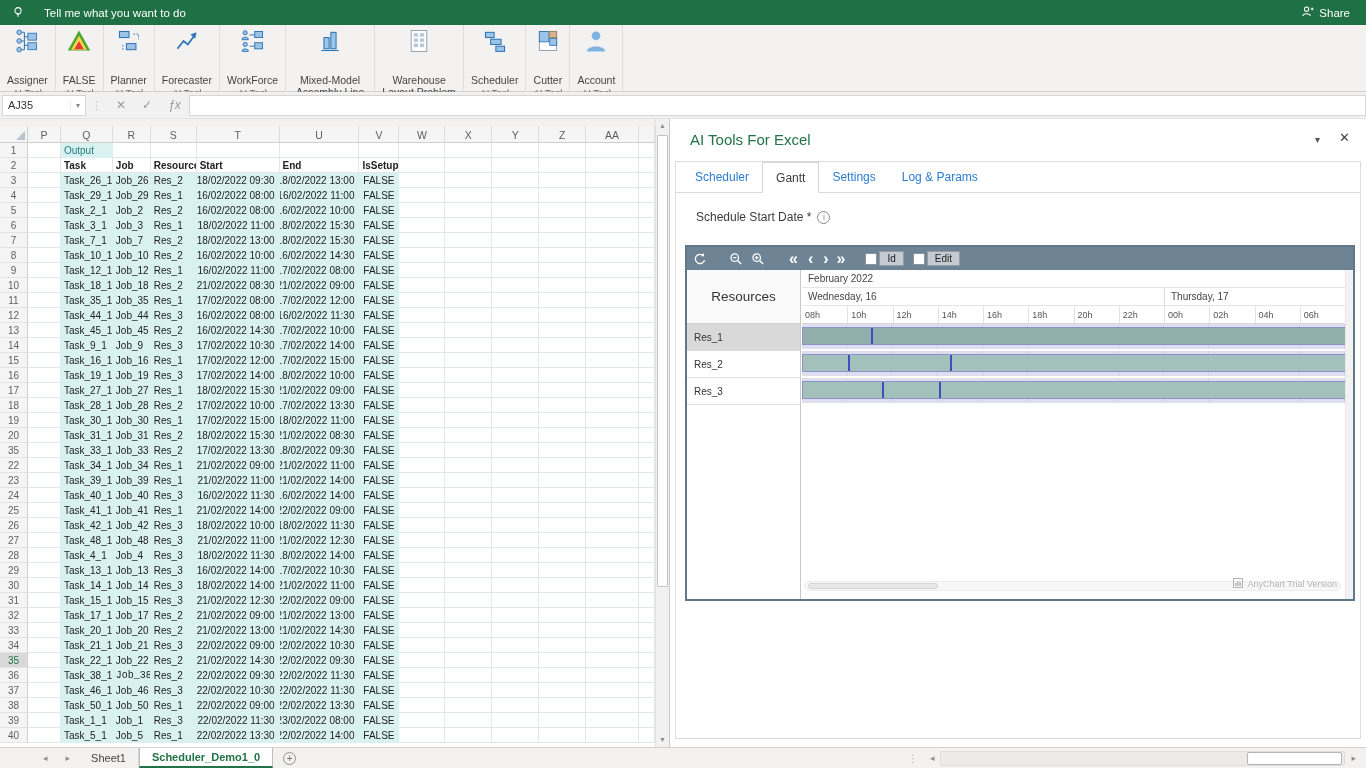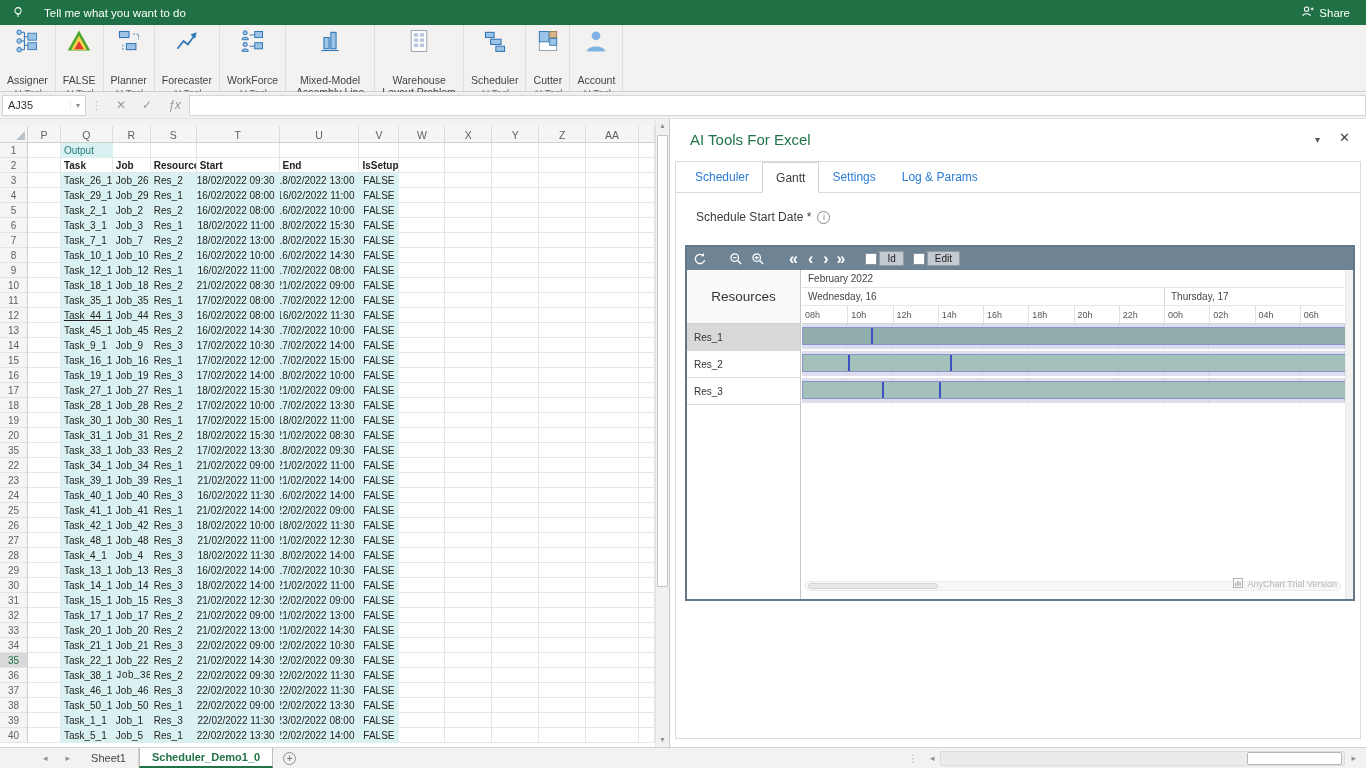--- a/index.html
+++ b/index.html
@@ -476,21 +476,21 @@
         <div class="cell" style="width: 46px;"></div>
         <div class="cell" style="width: 47px;"></div>
         <div class="cell" style="width: 47px;"></div>
         <div class="cell" style="width: 47px;"></div>
         <div class="cell" style="width: 53px;"></div>
         <div class="cell" style="width: 16px;"></div>
       </div>
       <div class="grow">
         <div class="rowh">12</div>
         <div class="cell" style="width: 33px;"></div>
-        <div class="cell fill" style="width: 52px; text-decoration: underline;">Task_44_1</div>
+        <div class="cell fill" style="width: 52px;">Task_44_1</div>
         <div class="cell fill" style="width: 38px;">Job_44</div>
         <div class="cell fill" style="width: 46px;">Res_3</div>
         <div class="cell fill right" style="width: 83px;">16/02/2022 08:00</div>
         <div class="cell fill right" style="width: 80px;">16/02/2022 11:30</div>
         <div class="cell fill center" style="width: 40px;">FALSE</div>
         <div class="cell" style="width: 46px;"></div>
         <div class="cell" style="width: 47px;"></div>
         <div class="cell" style="width: 47px;"></div>
         <div class="cell" style="width: 47px;"></div>
         <div class="cell" style="width: 53px;"></div>

